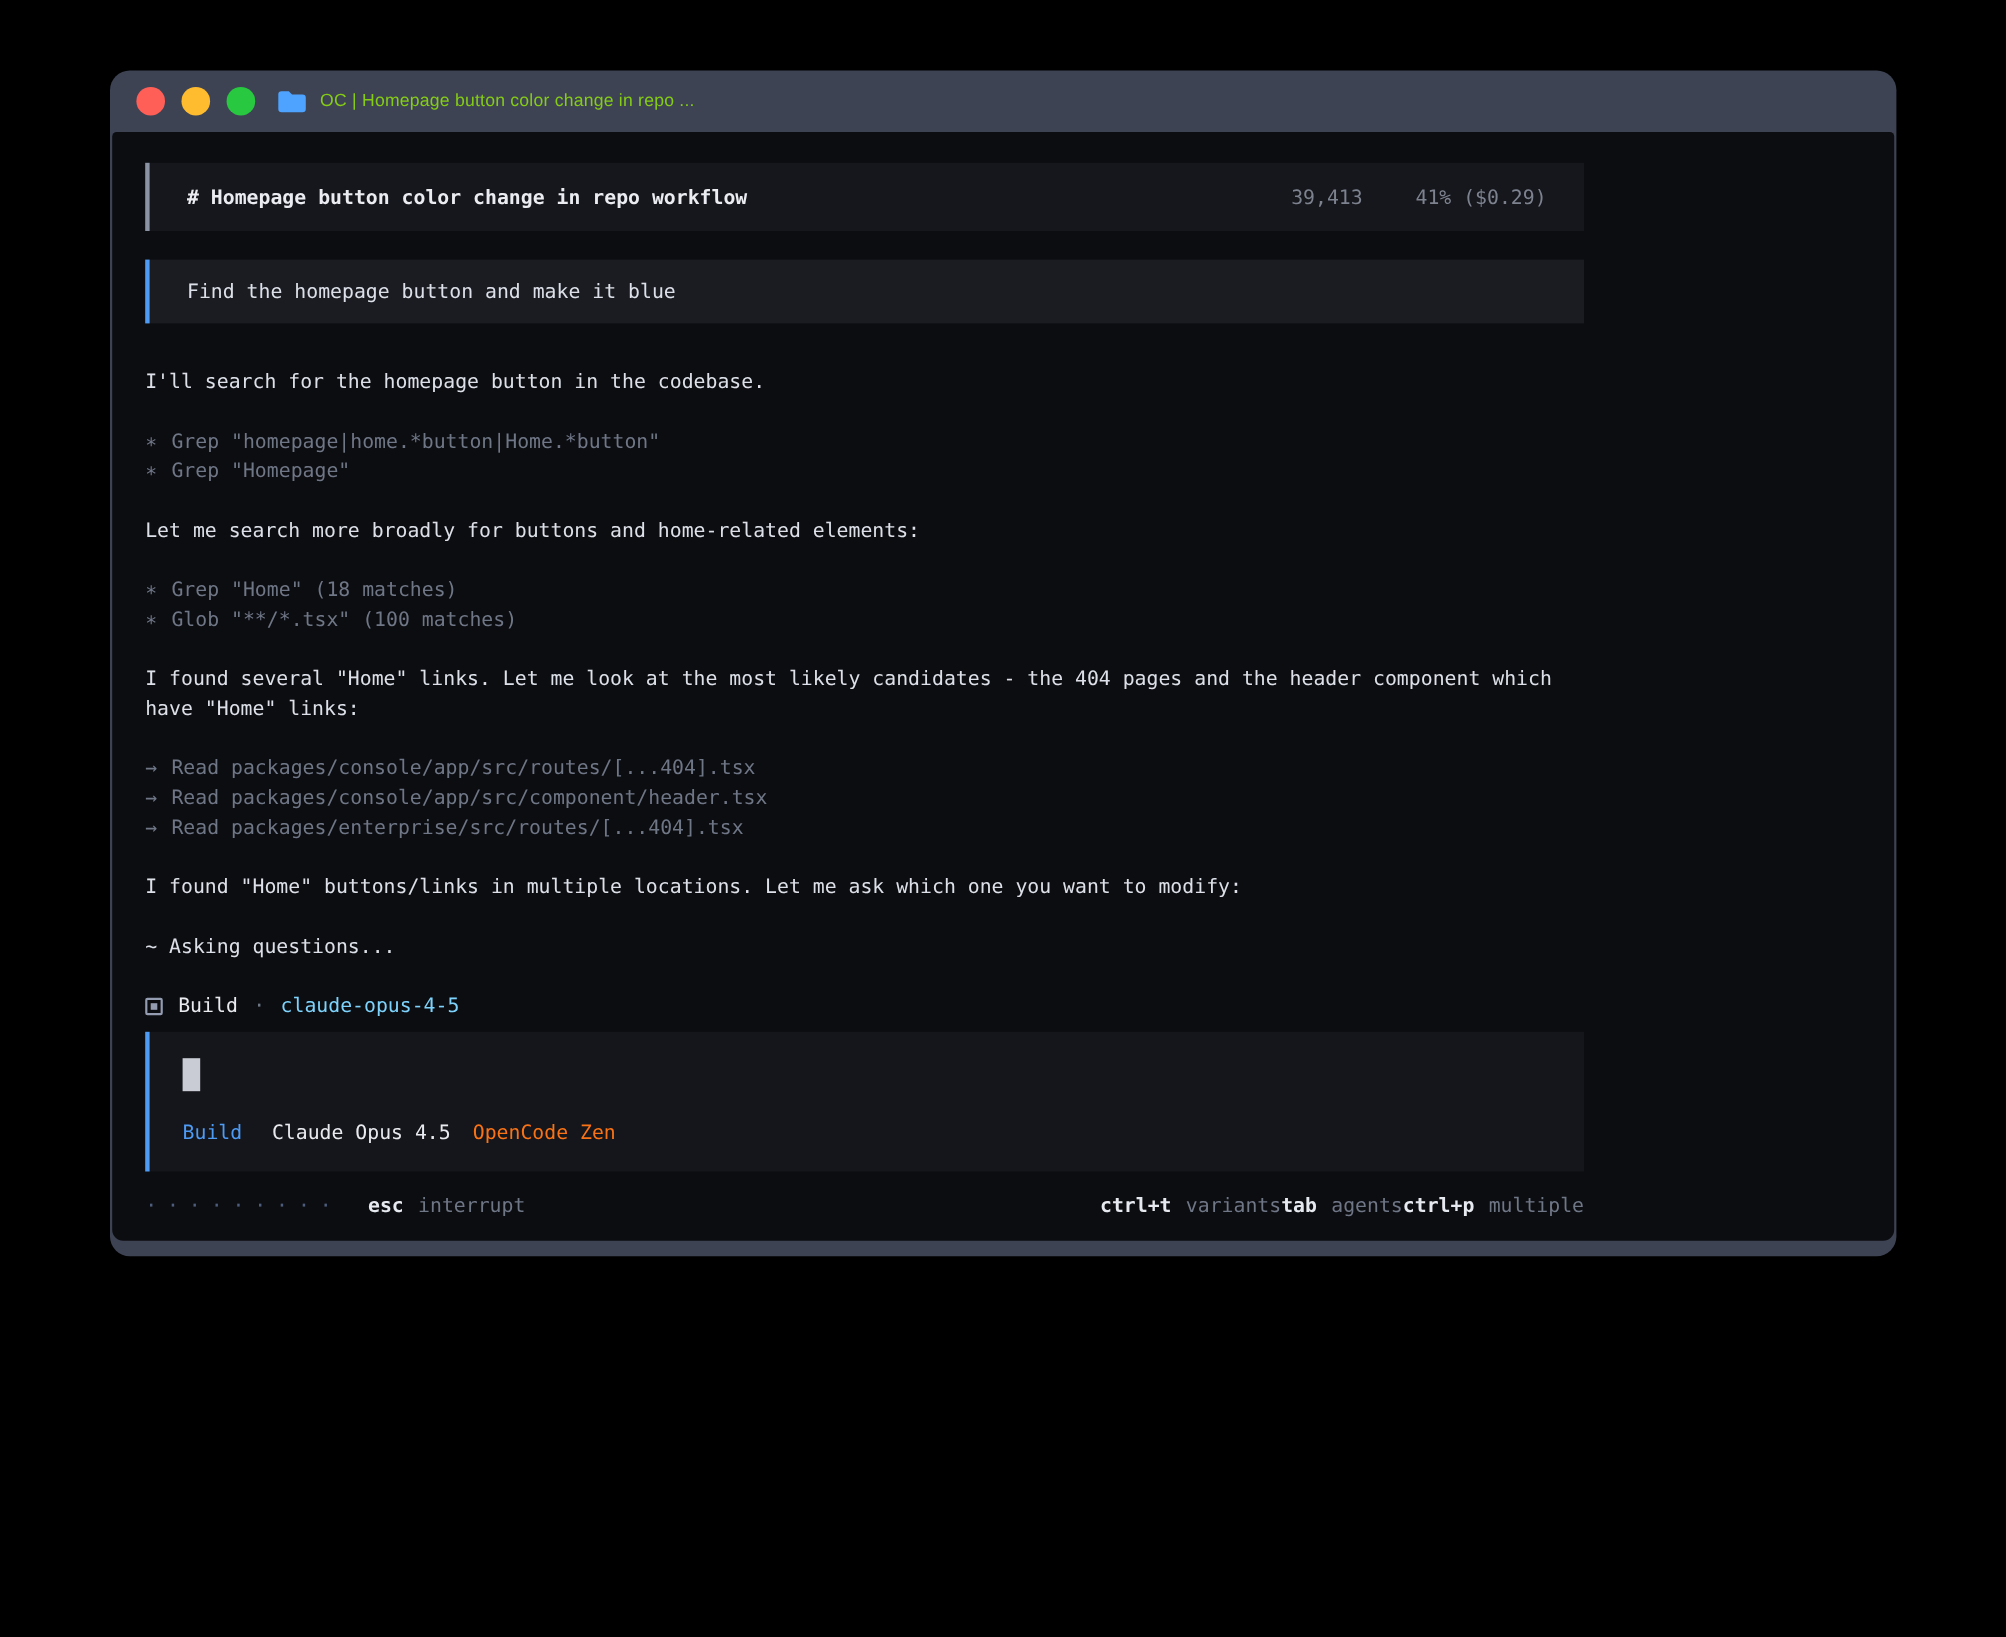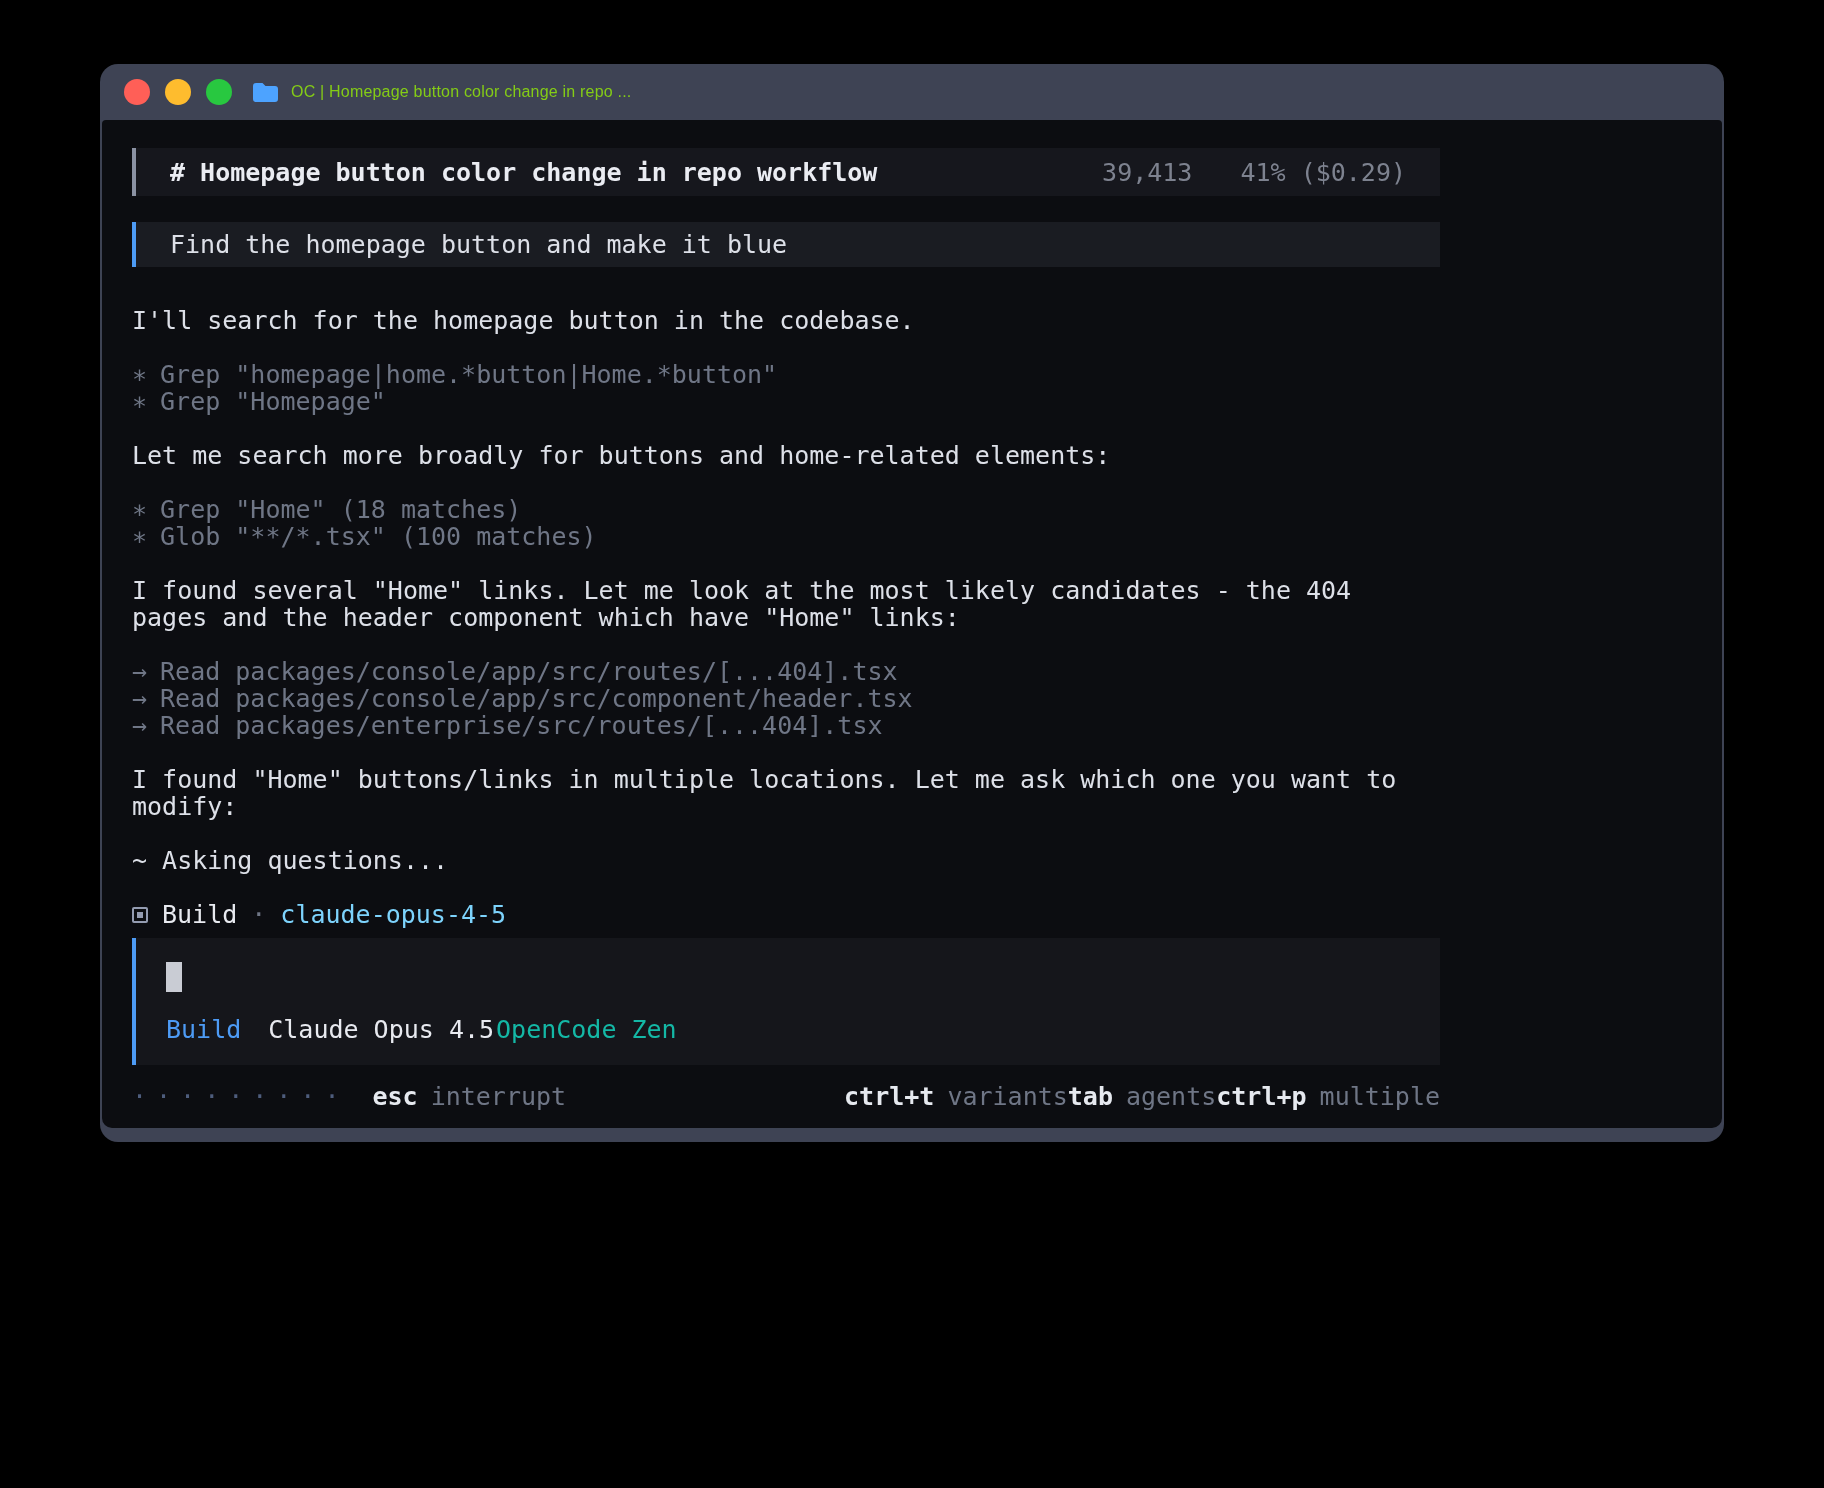--- a/index.html
+++ b/index.html
@@ -22,21 +22,21 @@
   .light.green { background:#28c840; }
   .folder { display:flex; align-items:center; margin-right:12px; }
   .win-title { font-size:16px; font-weight:normal; color:#84cc16; letter-spacing:.2px; }
 
   .content {
     height:calc(100% - 56px); background:#0c0d11;
     border-radius:4px 4px 10px 10px;
     display:flex; flex-direction:column;
     padding:28px 0 18px 30px; overflow:hidden;
     font-family:"DejaVu Sans Mono", monospace;
-    font-size:25px; line-height:27px; color:#dde0e8;
+    font-size:18px; line-height:27px; color:#dde0e8;
   }
   .col { width:1308px; }
 
   .header-block {
     background:#16171d; border-left:4px solid #8b92a3; height:78px;
     display:flex; align-items:center; justify-content:space-between;
     padding:0 34px; margin-bottom:26px;
   }
   .header-title { font-weight:bold; color:#eaecf2; }
   .header-stats { display:flex; gap:48px; color:#7d828f; }
@@ -62,21 +62,21 @@
   .agent-model { color:#7dd3fc; }
 
   .input-block {
     margin-top:auto; background:#15161b; border-left:4px solid #4d9bf5;
     padding:24px 30px 22px;
   }
   .cursor { width:16px; height:30px; background:#c9ccd4; margin-bottom:24px; }
   .input-footer { display:flex; align-items:baseline; }
   .ft-agent { color:#4d9bf5; }
   .ft-model { color:#e8eaf0; margin-left:27px; }
-  .ft-provider { color:#14b8a6; margin-left:2px; }
+  .ft-provider { color:#f97316; margin-left:20px; }
 
   .statusbar { display:flex; align-items:center; margin-top:18px; }
   .sb-left { display:flex; align-items:center; gap:24px; }
   .dots { color:#4e5d7d; letter-spacing:9px; }
   .kv { display:flex; gap:13px; white-space:nowrap; }
   .key { font-weight:bold; color:#e6e9ef; }
   .lbl { color:#6f7686; }
   .sb-right { margin-left:auto; display:flex; }
 </style>
 </head>

